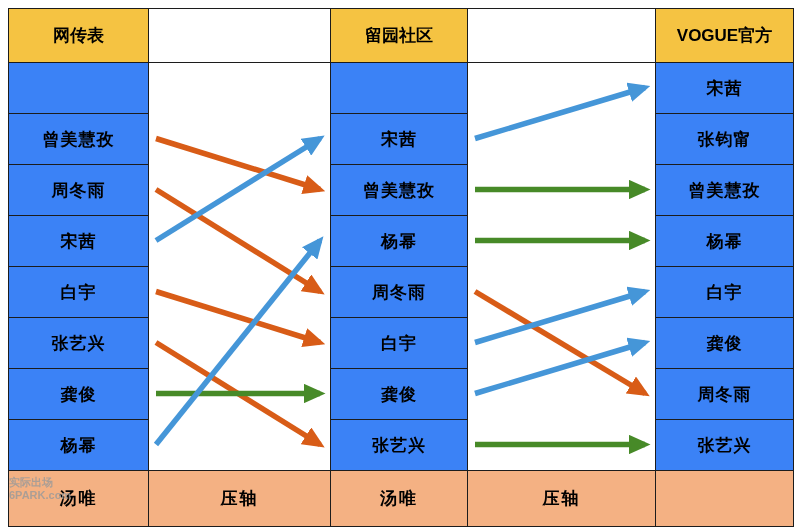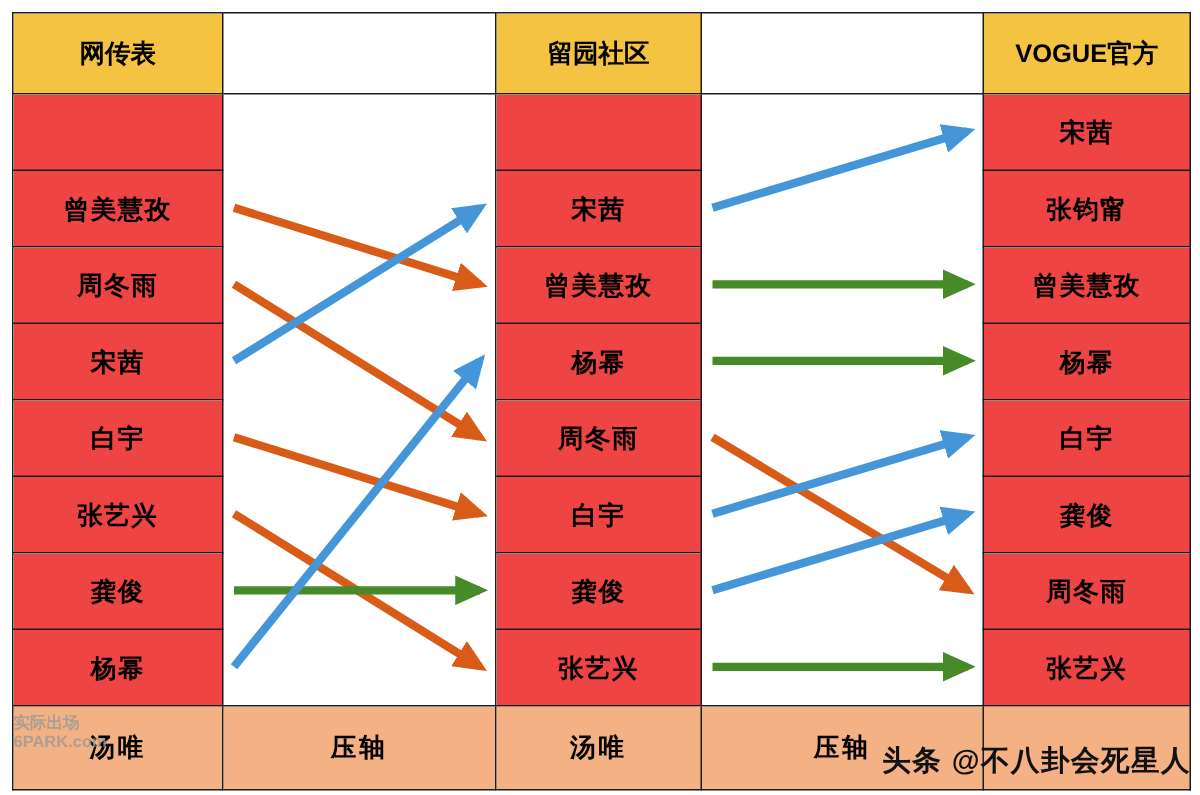--- a/index.html
+++ b/index.html
@@ -12,21 +12,21 @@
     border-collapse:collapse; table-layout:fixed; width:785px;
   }
   table.grid th, table.grid td {
     border:1px solid var(--c-border,#1c1c1c);
     text-align:center; vertical-align:middle;
     font-weight:bold; font-size:17px; color:#000; padding:0;
     overflow:hidden;
   }
   th.head    { background:var(--c-header,#F5C342); }
   th.gaphead { background:#ffffff; }
-  td.name    { background:#ef4444; letter-spacing:1px; }
+  td.name    { background:#3b82f6; letter-spacing:1px; }
   td.gapcell { background:#ffffff; }
   td.foot    { background:var(--c-footer,#F4B183); letter-spacing:2px; }
   svg.arrows {
     position:absolute; left:0; top:0; width:800px; height:530px;
     pointer-events:none;
   }
   .wm-left {
     position:absolute; left:9px; top:476px;
     color:#9a9a9a; opacity:0.8; font-size:11px; line-height:13px;
     font-weight:bold; text-align:left;
@@ -132,14 +132,13 @@
       <line x1="475" y1="240.5" x2="645" y2="240.5" stroke="#478A28" stroke-width="5.5" marker-end="url(#head-same)"></line>
       <line x1="475" y1="291.5" x2="645" y2="393.5" stroke="#D85C17" stroke-width="5.5" marker-end="url(#head-down)"></line>
       <line x1="475" y1="342.5" x2="645" y2="291.5" stroke="#4596D8" stroke-width="5.5" marker-end="url(#head-up)"></line>
       <line x1="475" y1="393.5" x2="645" y2="342.5" stroke="#4596D8" stroke-width="5.5" marker-end="url(#head-up)"></line>
       <line x1="475" y1="444.5" x2="645" y2="444.5" stroke="#478A28" stroke-width="5.5" marker-end="url(#head-same)"></line>
     </svg>
   <div class="wm-left">
     <div>实际出场</div>
     <div>6PARK.com</div>
   </div>
-  <div class="wm-right">头条 @不八卦会死星人</div>
 </div>
 
 </body></html>

